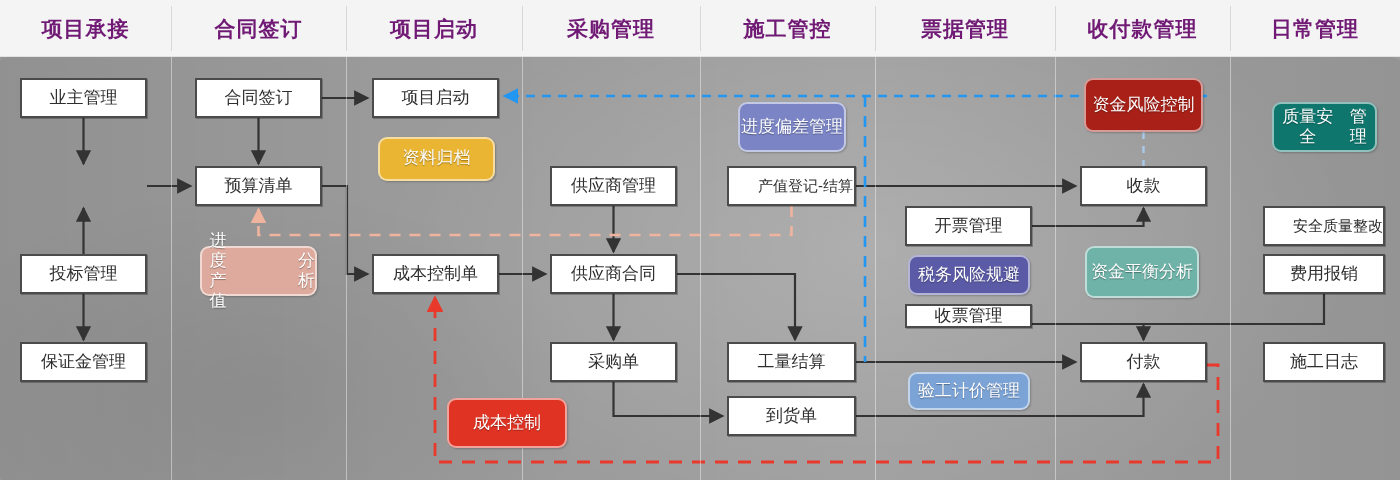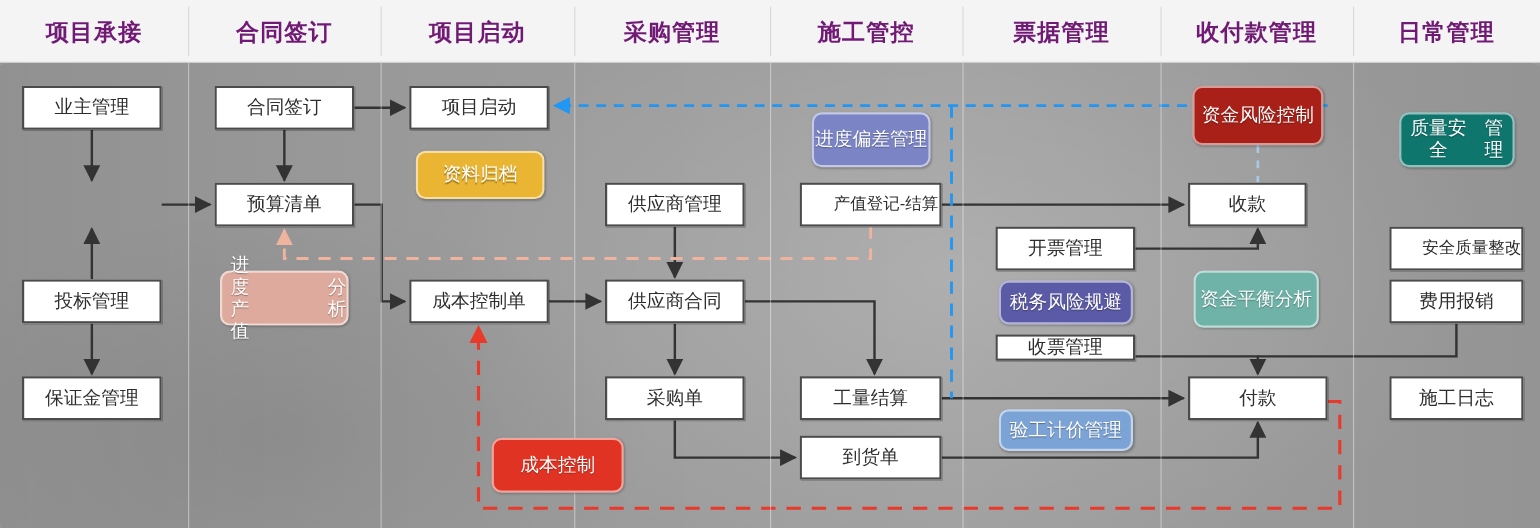--- a/index.html
+++ b/index.html
@@ -135,21 +135,21 @@
         <span>预算清单</span>
       </div>
       <div class="node pill" style="left: 200px; top: 189px; width: 117px; height: 50px; background: rgb(221, 170, 157); gap: 32px;">
         <span>进度产值</span>
         <br>
         <span>分析</span>
       </div>
       <div class="node rect" style="left: 372px; top: 21px; width: 127px; height: 40px;">
         <span>项目启动</span>
       </div>
-      <div class="node pill" style="left: 378px; top: 80px; width: 117px; height: 44px; background: rgb(234, 181, 51);">
+      <div class="node pill" style="left: 378px; top: 80px; width: 117px; height: 44px; background: rgb(234, 181, 51); font-family: Liberation Mono, monospace;">
         <span>资料归档</span>
       </div>
       <div class="node rect" style="left: 372px; top: 197px; width: 127px; height: 40px;">
         <span>成本控制单</span>
       </div>
       <div class="node rect" style="left: 550px; top: 109px; width: 127px; height: 40px;">
         <span>供应商管理</span>
       </div>
       <div class="node pill" style="left: 447px; top: 341px; width: 120px; height: 50px; background: rgb(224, 51, 35);">
         <span>成本控制</span>
@@ -184,21 +184,21 @@
         <span>收票管理</span>
       </div>
       <div class="node pill small" style="left: 908px; top: 315px; width: 122px; height: 38px; background: rgb(123, 163, 214);">
         <span>验工计价管理</span>
       </div>
       <div class="node pill" style="left: 1084px; top: 21px; width: 119px; height: 54px; background: rgb(168, 32, 24);">
         <span>资金风险</span>
         <br>
         <span>控制</span>
       </div>
-      <div class="node rect" style="left: 1080px; top: 109px; width: 108px; height: 40px;">
+      <div class="node rect" style="left: 1080px; top: 109px; width: 127px; height: 40px;">
         <span>收款</span>
       </div>
       <div class="node pill" style="left: 1085px; top: 189px; width: 114px; height: 52px; background: rgb(111, 179, 168);">
         <span>资金平衡</span>
         <br>
         <span>分析</span>
       </div>
       <div class="node rect" style="left: 1080px; top: 285px; width: 127px; height: 40px;">
         <span>付款</span>
       </div>

